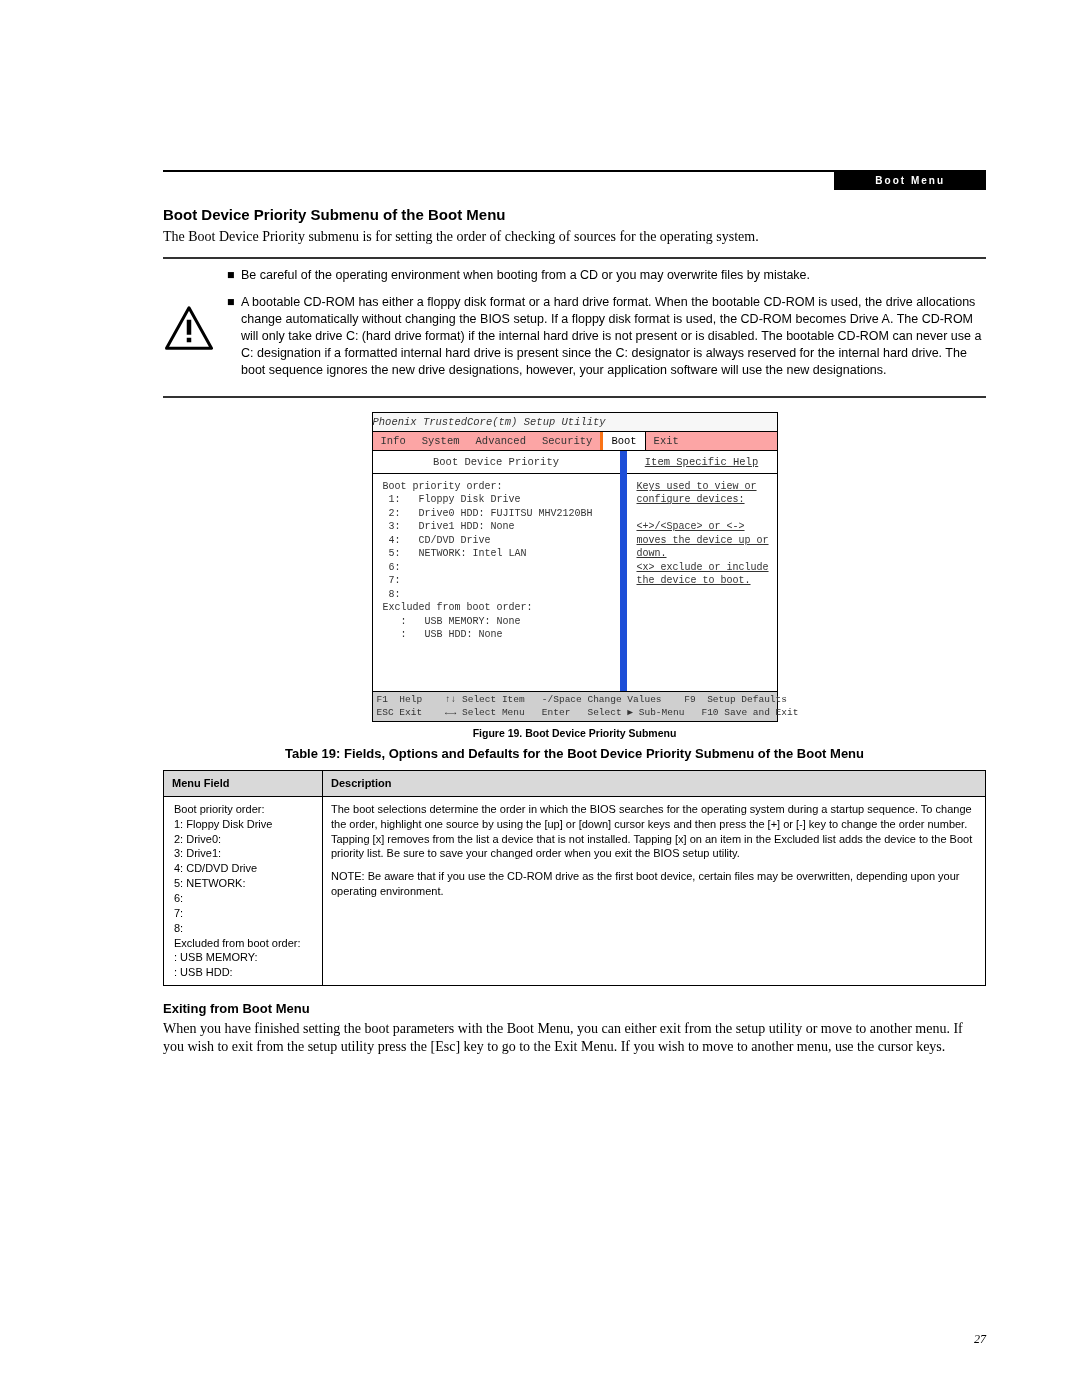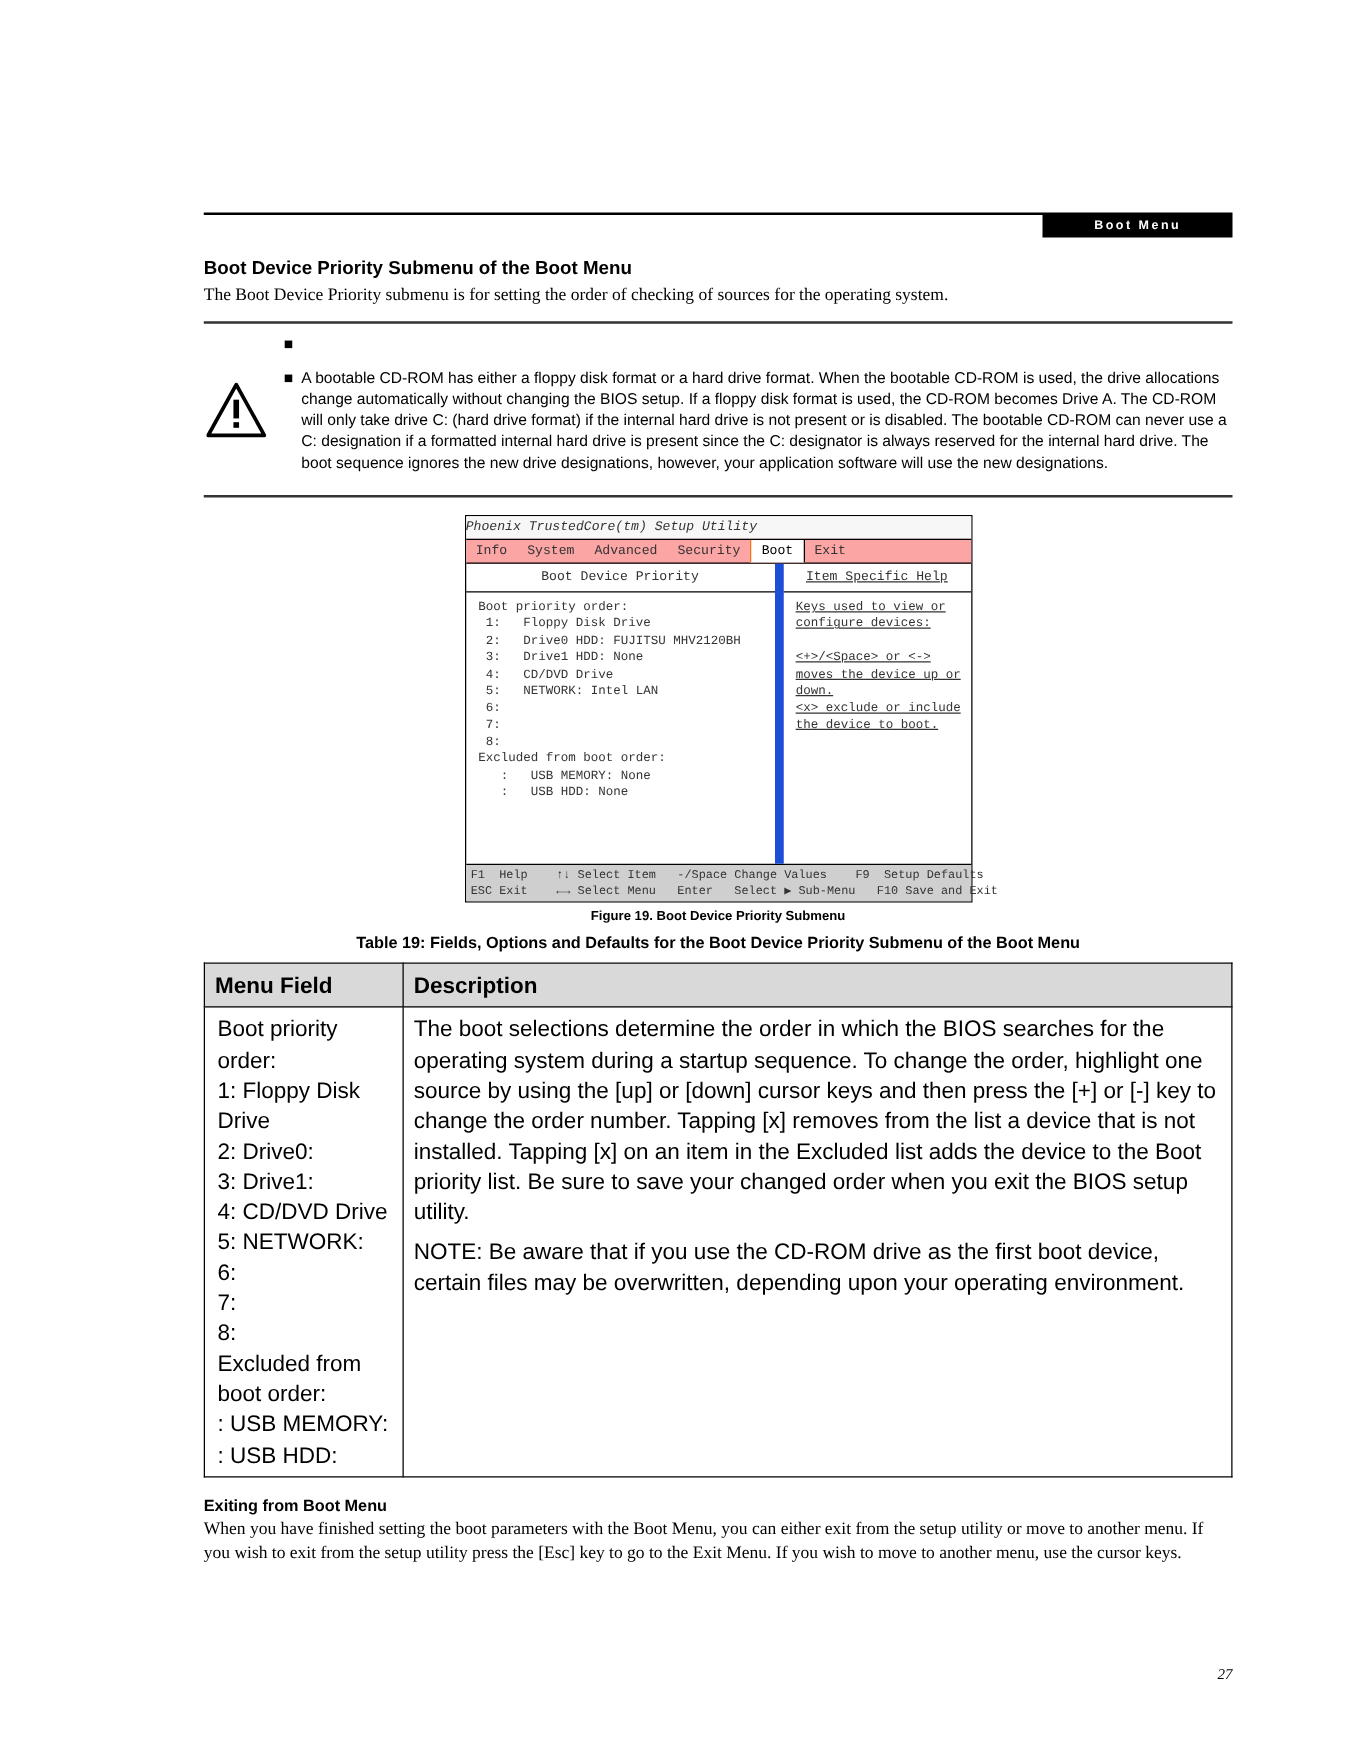--- a/index.html
+++ b/index.html
@@ -109,21 +109,21 @@
     display: flex;
     border-top: 1px solid #000;
     border-bottom: 1px solid #000;
     background: #fca5a5;
   }
   .bios-tabs div {
     padding: 2px 8px;
   }
   .bios-tabs .active {
     background: #fff;
-    border-left: 1px solid #f97316;
+    border-left: 3px solid #f97316;
     border-right: 1px solid #000;
     color: #000;
   }
   .bios-panels {
     display: flex;
     border-bottom: 1px solid #000;
     height: 240px;
   }
   .bios-left {
     flex: 1;
@@ -159,21 +159,21 @@
   }
   .table-title {
     text-align: center;
     font-size: 13px;
     font-weight: bold;
     margin: 4px 0 8px 0;
   }
   table.opts {
     width: 100%;
     border-collapse: collapse;
-    font-size: 18px;
+    font-size: 11px;
     border-radius: 30px;
   }
   table.opts th, table.opts td {
     border: 1px solid #000;
     padding: 5px 8px;
     vertical-align: top;
     text-align: left;
   }
   table.opts th {
     background: #d9d9d9;
@@ -214,20 +214,21 @@
       <div class="icon">
         <svg viewBox="0 0 64 58">
           <polygon points="32,2 62,56 2,56" fill="none" stroke="#000" stroke-width="4" stroke-linejoin="round"></polygon>
           <rect x="29" y="18" width="6" height="20" fill="#000"></rect>
           <rect x="29" y="42" width="6" height="6" fill="#000"></rect>
         </svg>
       </div>
       <ul>
         <li>
           <span class="bullet">■</span>
+          <span>Be careful of the operating environment when booting from a CD or you may overwrite files by mistake.</span>
         </li>
         <li>
           <span class="bullet">■</span>
           <span>A bootable CD-ROM has either a floppy disk format or a hard drive format. When the bootable CD-ROM is used, the drive allocations change automatically without changing the BIOS setup. If a floppy disk format is used, the CD-ROM becomes Drive A. The CD-ROM will only take drive C: (hard drive format) if the internal hard drive is not present or is disabled. The bootable CD-ROM can never use a C: designation if a formatted internal hard drive is present since the C: designator is always reserved for the internal hard drive. The boot sequence ignores the new drive designations, however, your application software will use the new designations.</span>
         </li>
       </ul>
     </div>
     <hr class="warn-sep">
 
     <div class="bios">

